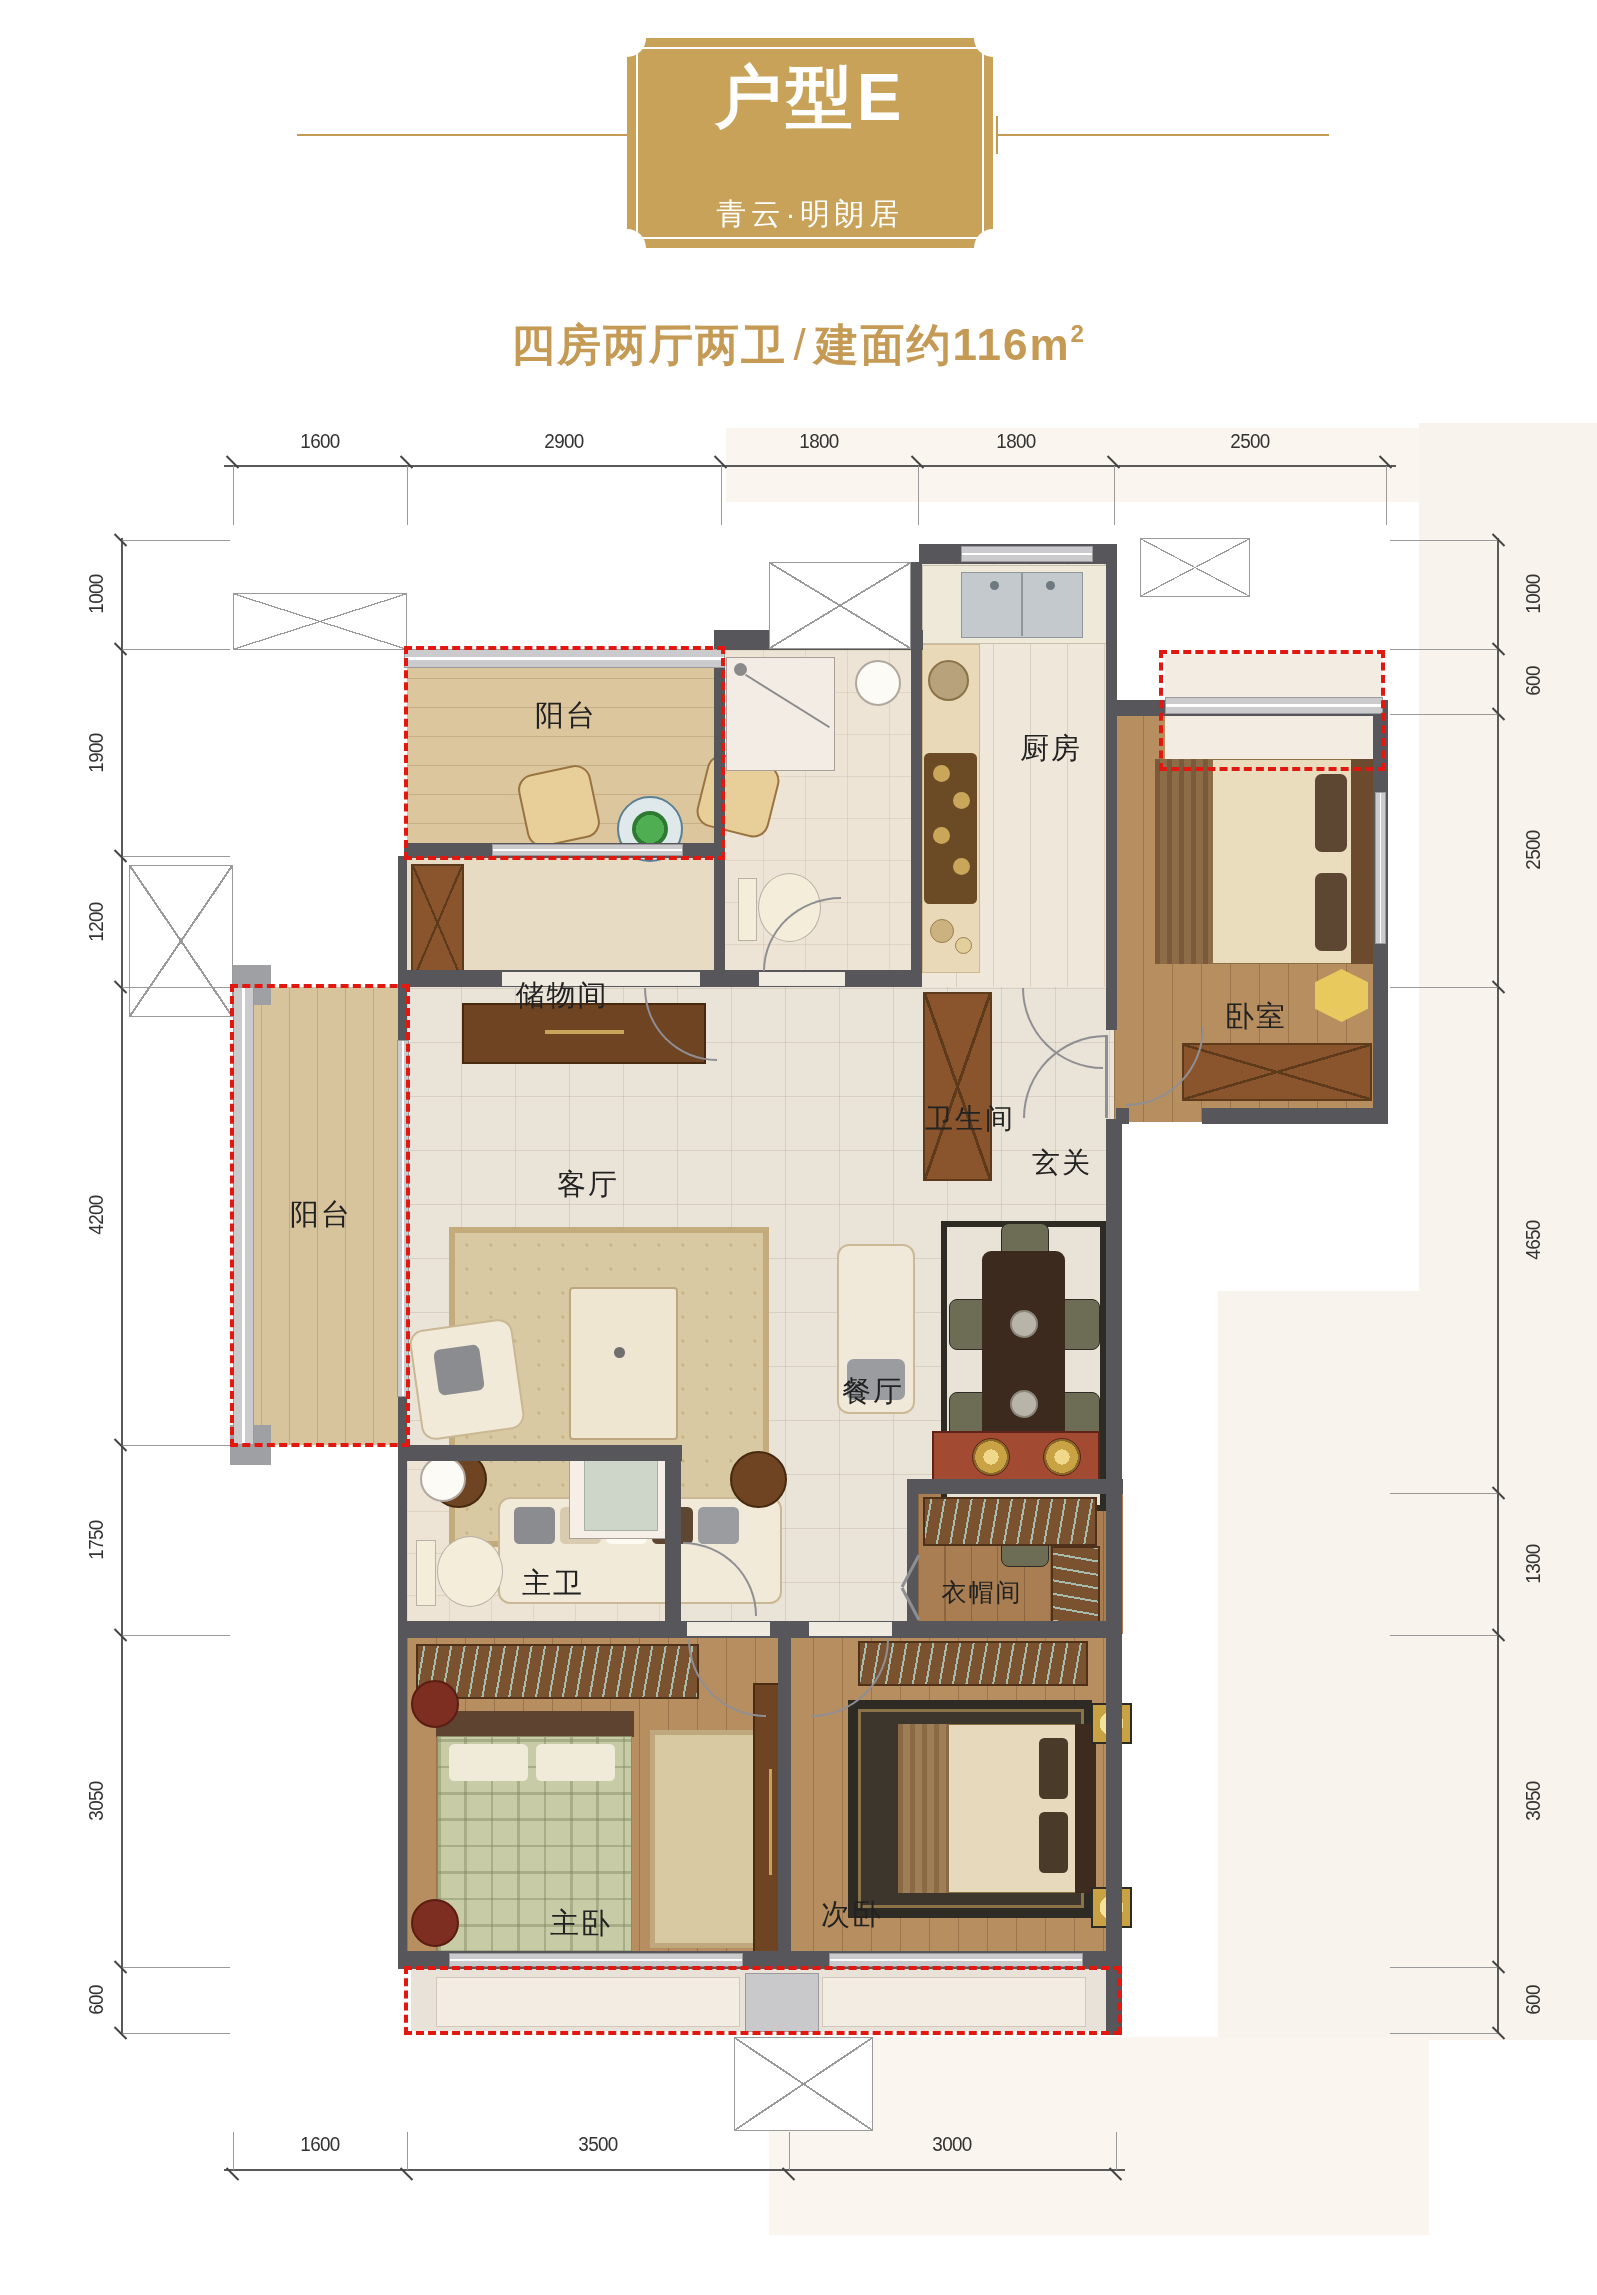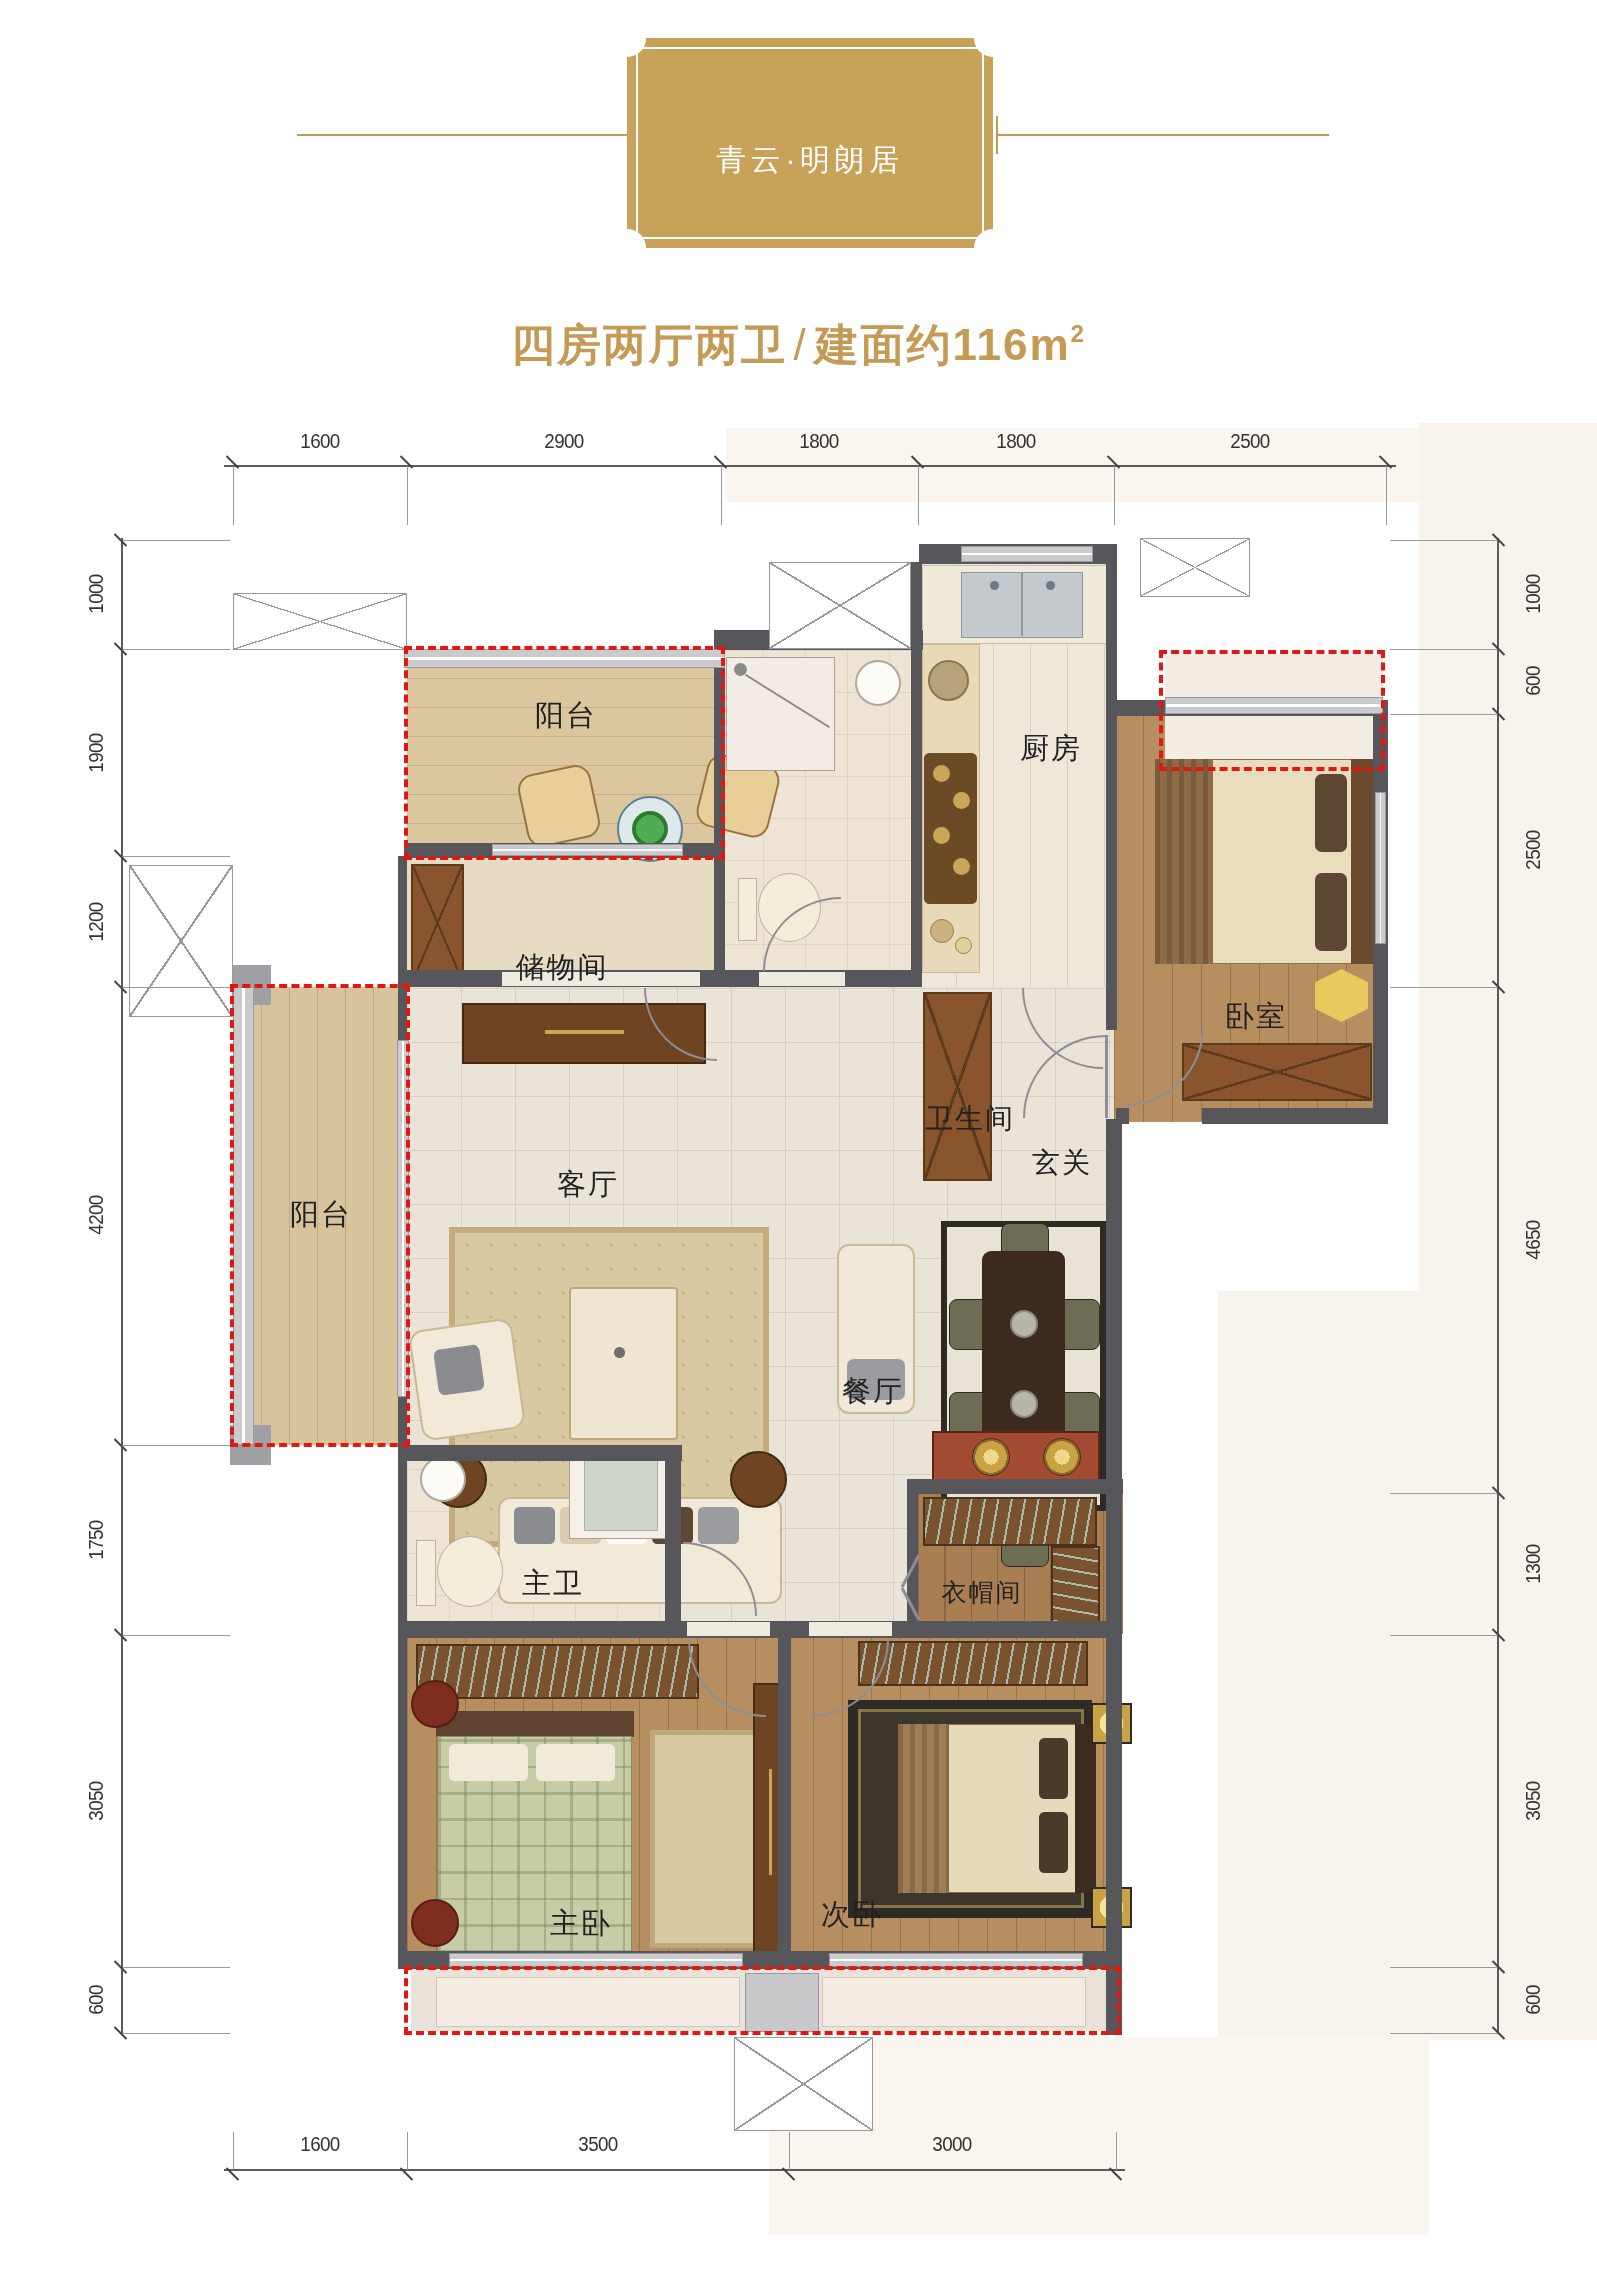--- a/index.html
+++ b/index.html
@@ -95,20 +95,21 @@
   <div class="rule" style="left:629px;top:116px;width:2px;height:38px;"></div>
   <div class="rule" style="left:998px;top:134px;width:331px;height:2px;"></div>
   <div class="rule" style="left:996px;top:116px;width:2px;height:38px;"></div>
 
   <div class="badge" style="left:627px;top:38px;width:366px;height:210px;">
     <span class="notch" style="left:-19px;top:-19px;"></span>
     <span class="notch" style="right:-19px;top:-19px;"></span>
     <span class="notch" style="left:-19px;bottom:-19px;"></span>
     <span class="notch" style="right:-19px;bottom:-19px;"></span>
     <span class="inner"></span>
+    <div class="badge-title">户型E</div>
     <div class="badge-sub">青云·明朗居</div>
   </div>
 
   <div class="headline" style="top:316px;">
     <span>四房两厅两卫</span><span style="padding:0 6.6px;font-weight:normal;">/</span><span>建面约116m</span><sup>2</sup>
   </div>
 
   <div class="dimline" style="left:224px;top:465px;width:1172px;height:2px;"></div>
   <div class="dimline" style="left:224px;top:2169px;width:901px;height:2px;"></div>
   <div class="dimline" style="left:121px;top:538px;width:2px;height:1496px;"></div>
@@ -345,21 +346,21 @@
   <div class="arc arc-br" style="left:811px;top:1639px;width:78px;height:78px;"></div>
   <div class="fur" style="left:909px;top:1553px;width:2.6px;height:36px;background:#8f8f93;transform:rotate(28deg);z-index:4;"></div>
   <div class="fur" style="left:909px;top:1586px;width:2.6px;height:36px;background:#8f8f93;transform:rotate(-28deg);z-index:4;"></div>
 
   <div class="redzone" style="left:404px;top:646px;width:321px;height:214px;"></div>
   <div class="redzone" style="left:1159px;top:650px;width:226px;height:121px;"></div>
   <div class="redzone" style="left:230px;top:984px;width:180px;height:463px;"></div>
   <div class="redzone" style="left:404px;top:1966px;width:717px;height:69px;"></div>
 
   <div class="rlabel" style="left:566px;top:716px;">阳台</div>
-  <div class="rlabel" style="left:562px;top:968px;">储物间</div>
+  <div class="rlabel" style="left:562px;top:996px;">储物间</div>
   <div class="rlabel" style="left:970px;top:1119px;font-size:28px;">卫生间</div>
   <div class="rlabel" style="left:1051px;top:749px;">厨房</div>
   <div class="rlabel" style="left:1256px;top:1017px;">卧室</div>
   <div class="rlabel" style="left:588px;top:1185px;">客厅</div>
   <div class="rlabel" style="left:1062px;top:1163px;font-size:28px;">玄关</div>
   <div class="rlabel" style="left:873px;top:1392px;">餐厅</div>
   <div class="rlabel" style="left:321px;top:1215px;">阳台</div>
   <div class="rlabel" style="left:553px;top:1584px;">主卫</div>
   <div class="rlabel" style="left:982px;top:1592px;font-size:25px;">衣帽间</div>
   <div class="rlabel" style="left:581px;top:1924px;">主卧</div>

